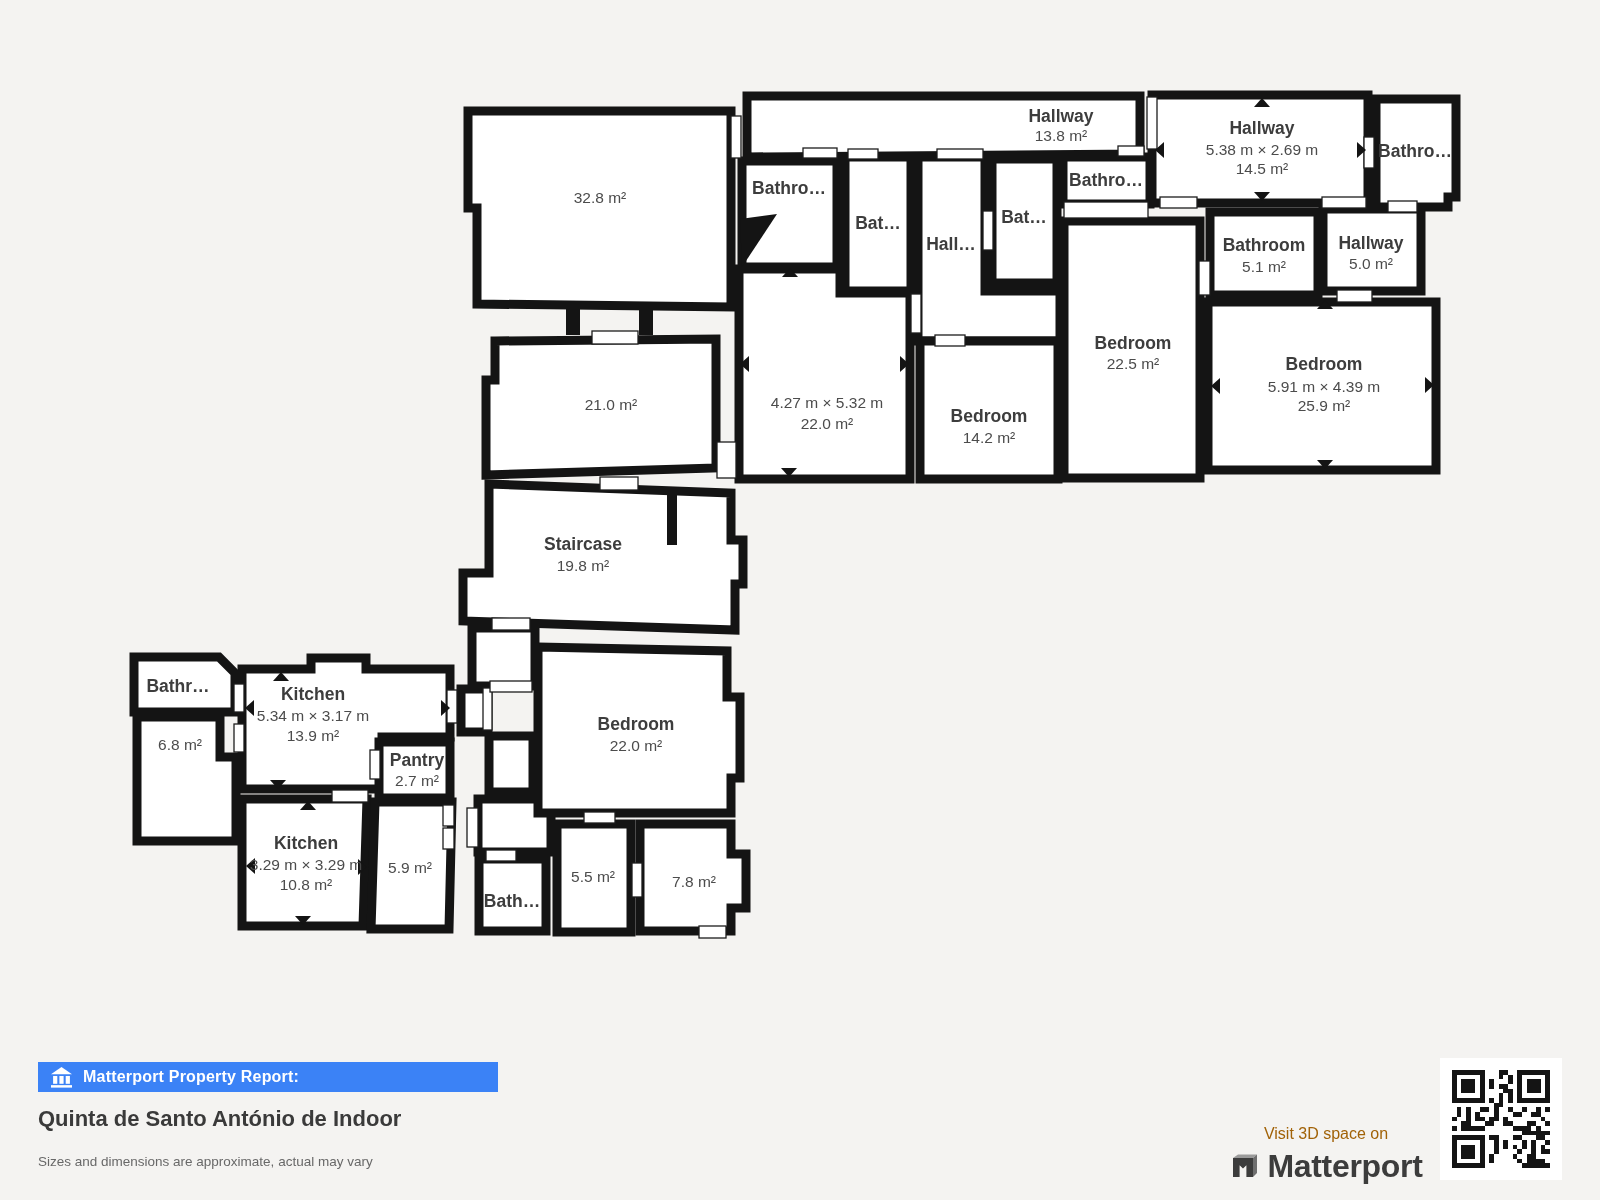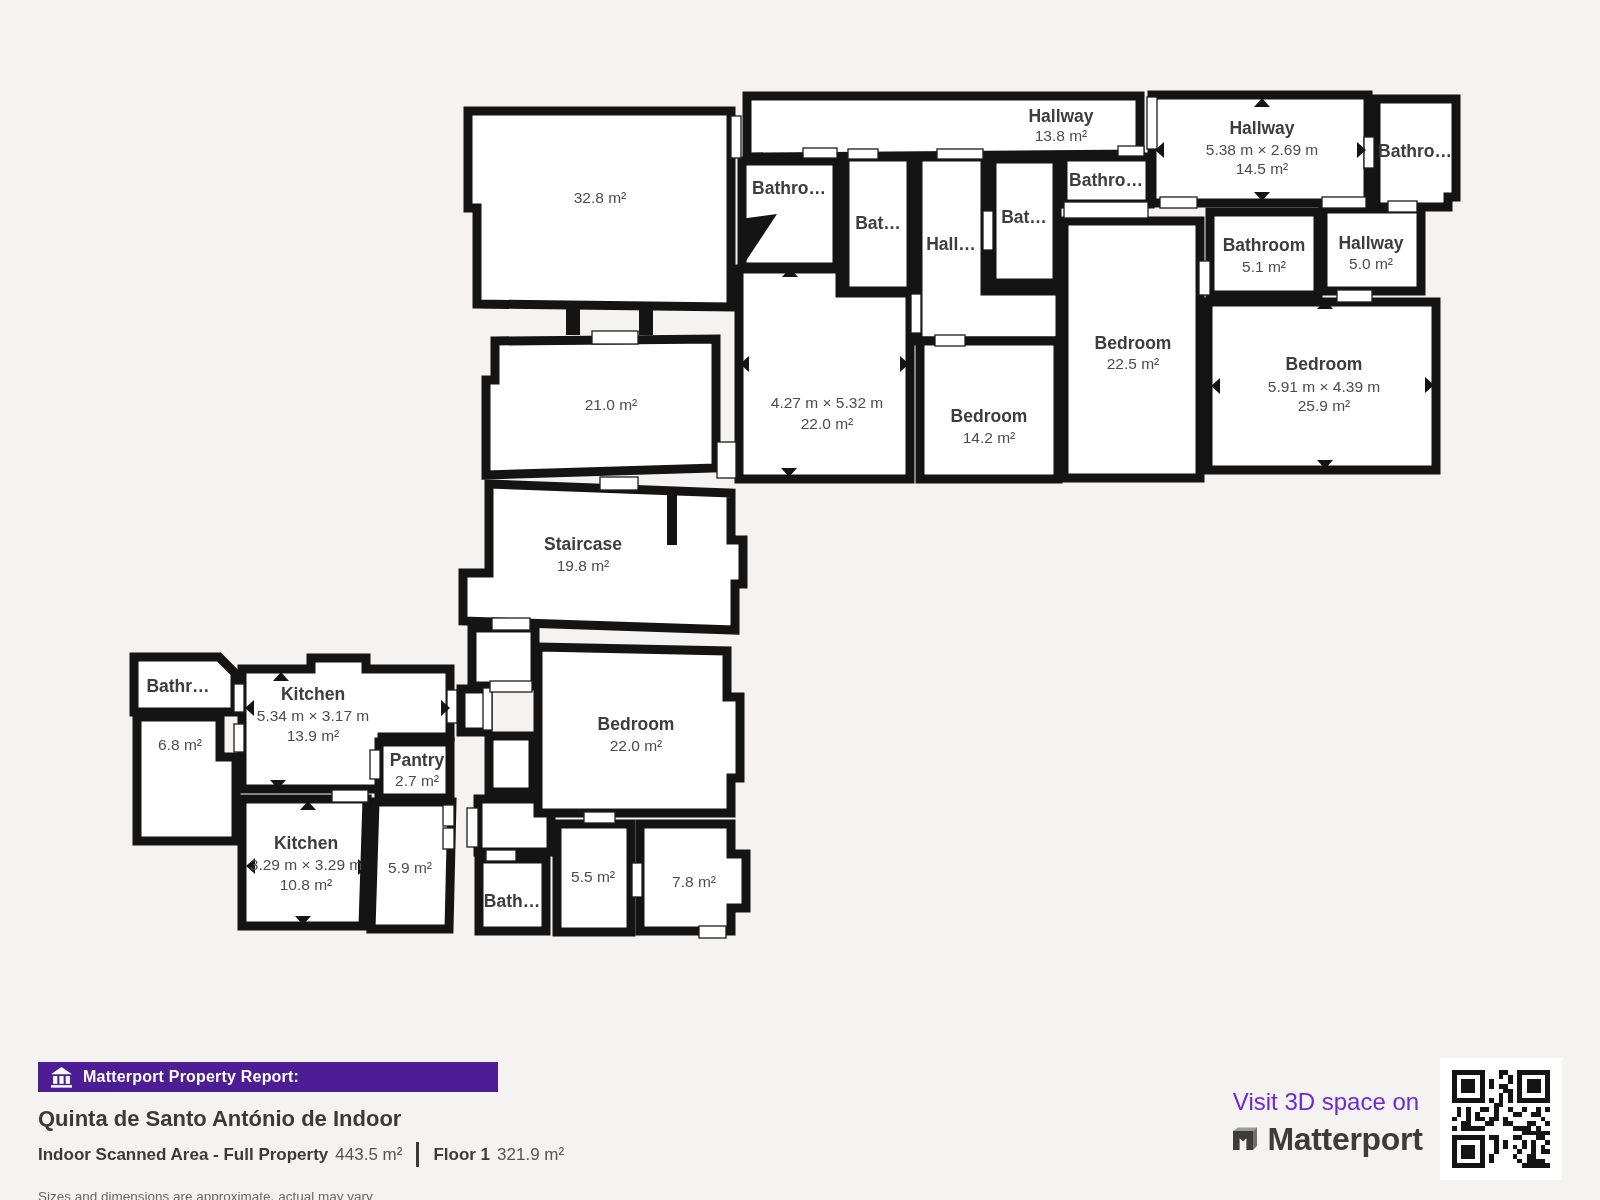--- a/index.html
+++ b/index.html
@@ -11,32 +11,32 @@
   .stub{fill:#141414;stroke:none;}
   .opening{fill:#ffffff;stroke:#1d1d1d;stroke-width:1.3;}
   .dim-arrow{fill:#141414;stroke:none;}
   .rname{font-family:"Liberation Sans",sans-serif;font-weight:bold;font-size:17.5px;
          fill:#3d3d3d;text-anchor:middle;dominant-baseline:central;}
   .rsize{font-family:"Liberation Sans",sans-serif;font-size:15.5px;
          fill:#4c4c4c;text-anchor:middle;dominant-baseline:central;}
 
   
   .footer{position:absolute;left:38px;top:1062px;}
-  .report-bar{width:436px;height:30px;background:#4c1d95;display:flex;align-items:center;
+  .report-bar{width:436px;height:30px;background:#3b82f6;display:flex;align-items:center;
               padding-left:12px;padding-right:12px;}
   .report-bar span{color:#fff;font-weight:bold;font-size:16px;margin-left:10px;letter-spacing:.2px;}
   .prop-title{font-size:22px;font-weight:bold;color:#3a3a3a;margin-top:14px;}
   .stats-line{margin-top:10px;font-size:17px;color:#3a3a3a;display:flex;align-items:center;}
   .stats-line .b{font-weight:bold;}
   .stats-line .v{font-weight:normal;color:#555;margin-left:7px;}
   .stats-divider{display:inline-block;width:3px;height:25px;background:#3a3a3a;margin:0 14px;}
   .disclaimer{margin-top:22px;font-size:13.5px;color:#686868;}
 
   .brand-block{position:absolute;left:1222px;top:1088px;width:208px;text-align:center;cursor:pointer;}
-  .visit-text{font-size:24px;color:#6d28d9;}
+  .visit-text{font-size:16px;color:#a16207;margin-top:37px;}
   .brand-row{margin-top:5px;display:flex;align-items:center;justify-content:center;}
   .brand-row .brand-name{font-size:32px;font-weight:bold;color:#3c3c3c;margin-left:8px;letter-spacing:-.3px;}
 
   .qr-box{position:absolute;left:1440px;top:1058px;width:122px;height:122px;background:#ffffff;}
   .qr-box svg{position:absolute;left:12px;top:12px;}
 </style>
 </head>
 <body>
 
 <div id="canvas">
@@ -182,27 +182,20 @@
       <svg width="23" height="21" viewBox="0 0 24 22">
         <polygon points="12,0 23,7.6 1,7.6" fill="#ffffff"></polygon>
         <rect x="3.2" y="9.4" width="4.4" height="8.2" fill="#ffffff"></rect>
         <rect x="9.8" y="9.4" width="4.4" height="8.2" fill="#ffffff"></rect>
         <rect x="16.4" y="9.4" width="4.4" height="8.2" fill="#ffffff"></rect>
         <rect x="1" y="19" width="22" height="2.6" fill="#ffffff"></rect>
       </svg>
       <span>Matterport Property Report:</span>
     </div>
     <div class="prop-title">Quinta de Santo António de Indoor</div>
-    <div class="stats-line">
-      <span class="b">Indoor Scanned Area - Full Property</span>
-      <span class="v">443.5 m²</span>
-      <span class="stats-divider"></span>
-      <span class="b">Floor 1</span>
-      <span class="v">321.9 m²</span>
-    </div>
     <div class="disclaimer">Sizes and dimensions are approximate, actual may vary</div>
   </div>
 
   <div class="brand-block">
     <div class="visit-text">Visit 3D space on</div>
     <div class="brand-row">
       <svg width="30" height="30" viewBox="0 0 30 30">
         <polygon points="4,6 9,2.5 28,2.5 24,6" fill="#9b9b9b"></polygon>
         <polygon points="24,6 28,2.5 28,21 24,25" fill="#6f6f6f"></polygon>
         <path d="M4,6 L24,6 L24,25 L17.4,25 L17.4,13.2 L14,16.6 L10.6,13.2 L10.6,25 L4,25 Z" fill="#3c3c3c"></path>

